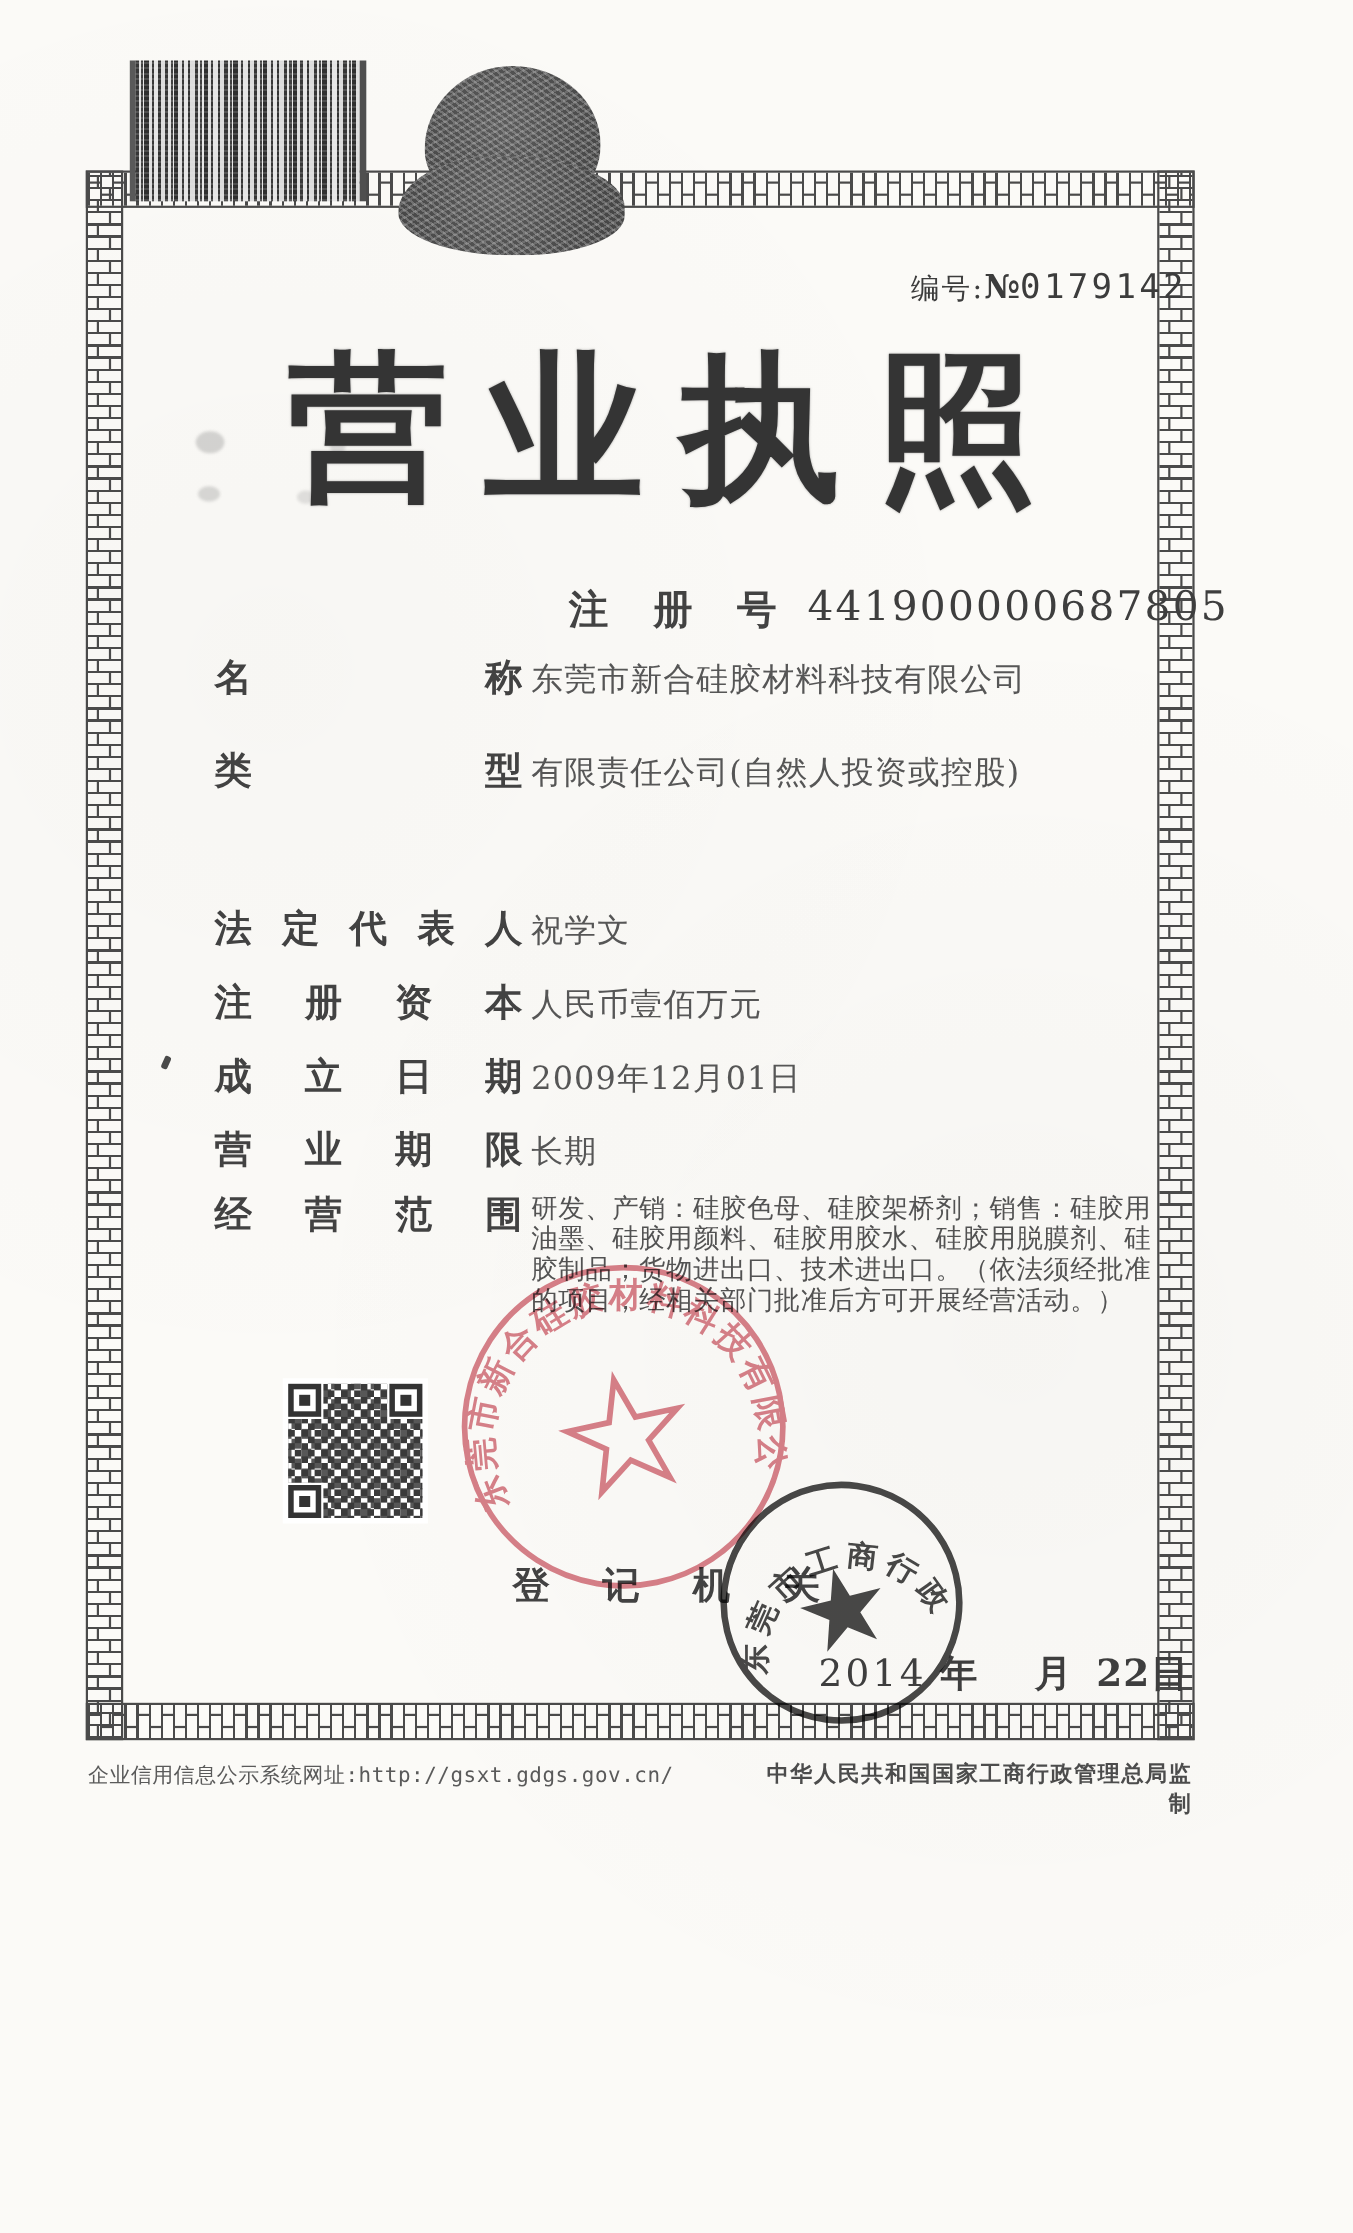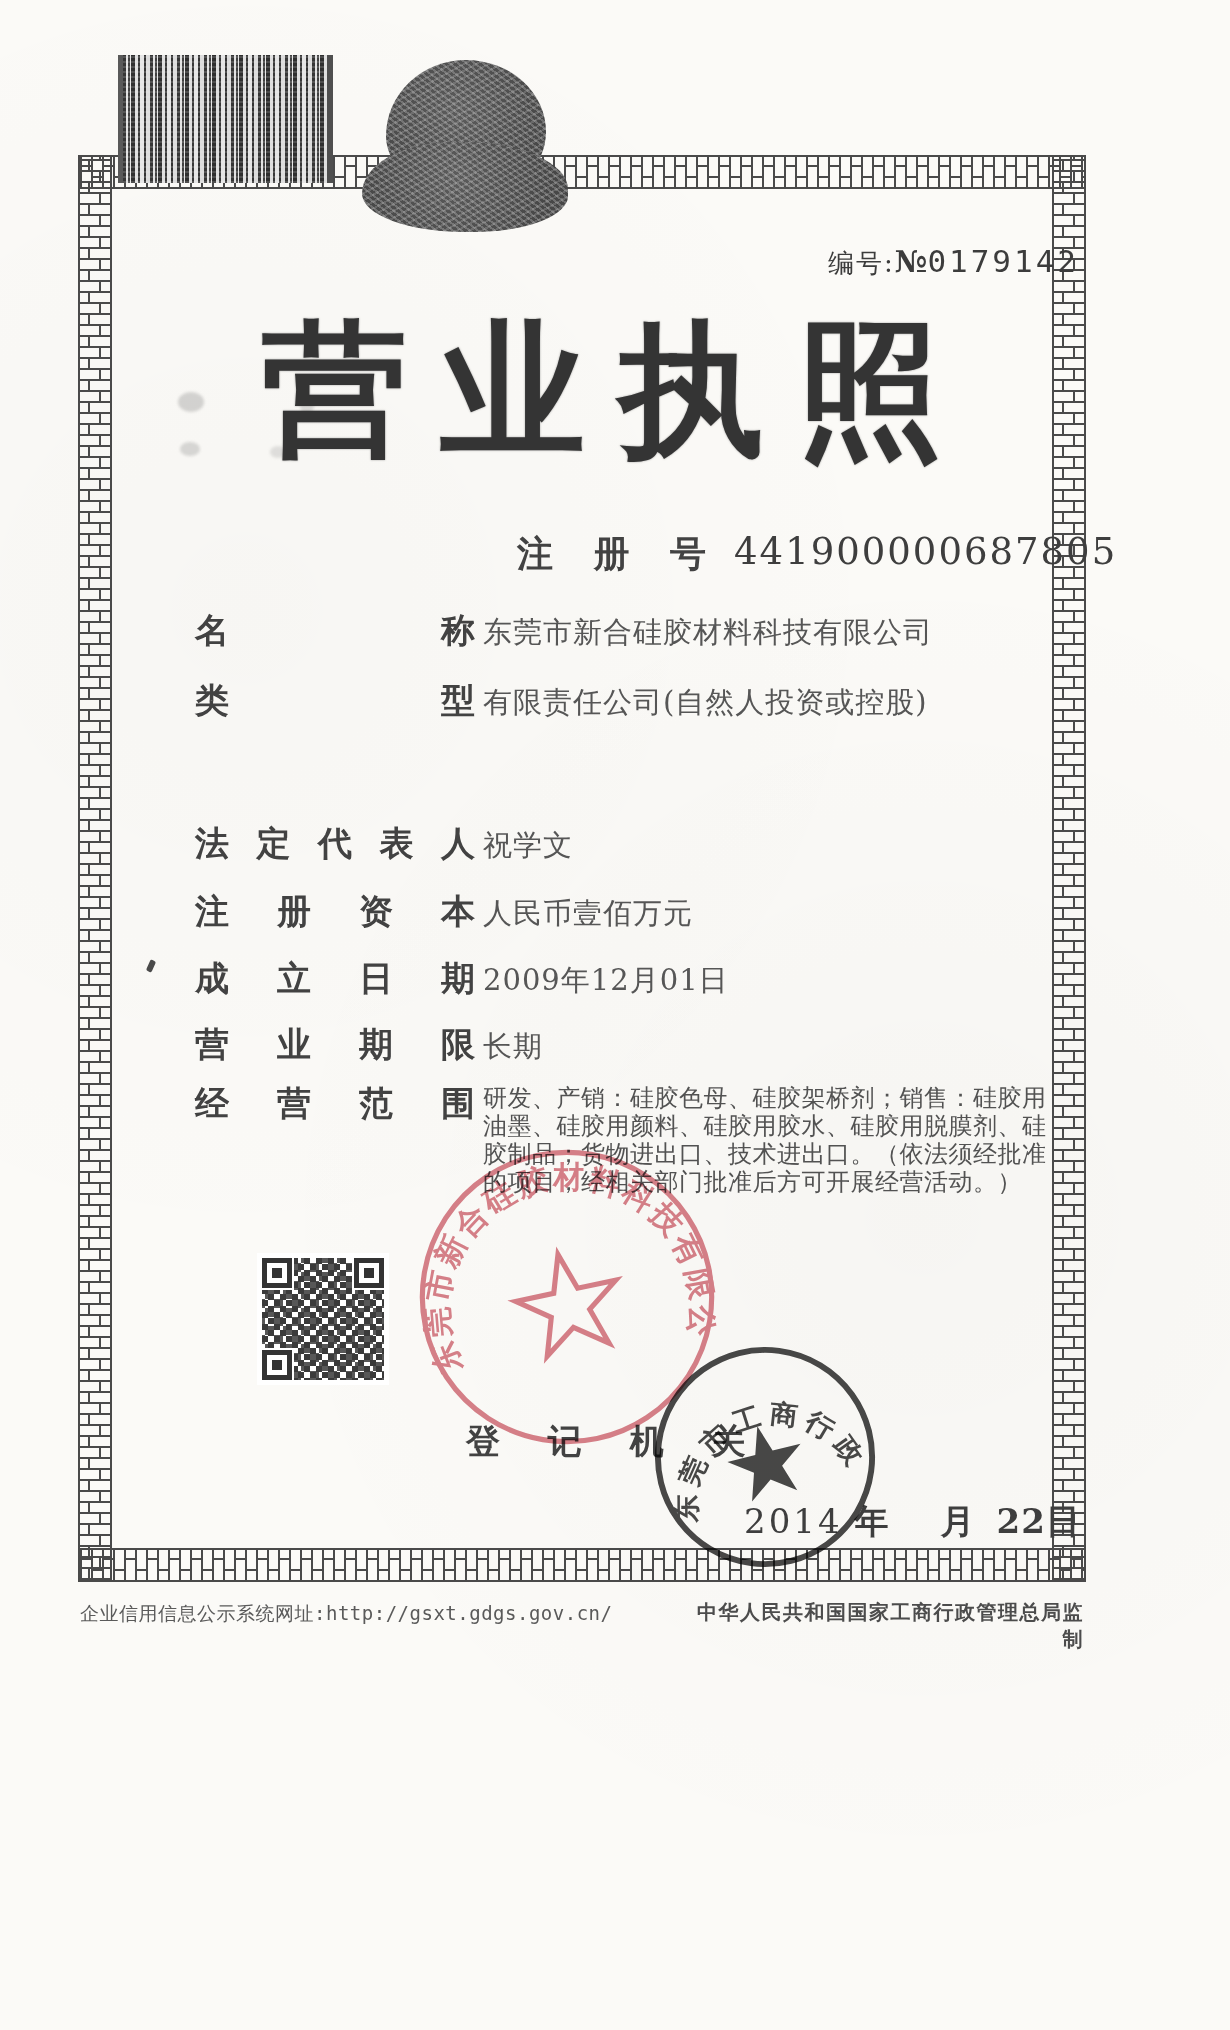--- a/index.html
+++ b/index.html
@@ -157,21 +157,21 @@
     <span class="num">0179142</span>
   </div>
 
   <div class="doc-title">营业执照</div>
 
   <div class="regno">
     <span class="lbl">注 册 号</span>
     <span class="num">441900000687805</span>
   </div>
 
-  <div class="row" style="top:608px">
+  <div class="row" style="top:593px">
     <span class="lbl">名称</span>
     <span class="val">东莞市新合硅胶材料科技有限公司</span>
   </div>
   <div class="row" style="top:678px">
     <span class="lbl">类型</span>
     <span class="val">有限责任公司(自然人投资或控股)</span>
   </div>
   <div class="row" style="top:889px">
     <span class="lbl">注册资本</span>
     <span class="val">人民币壹佰万元</span>

